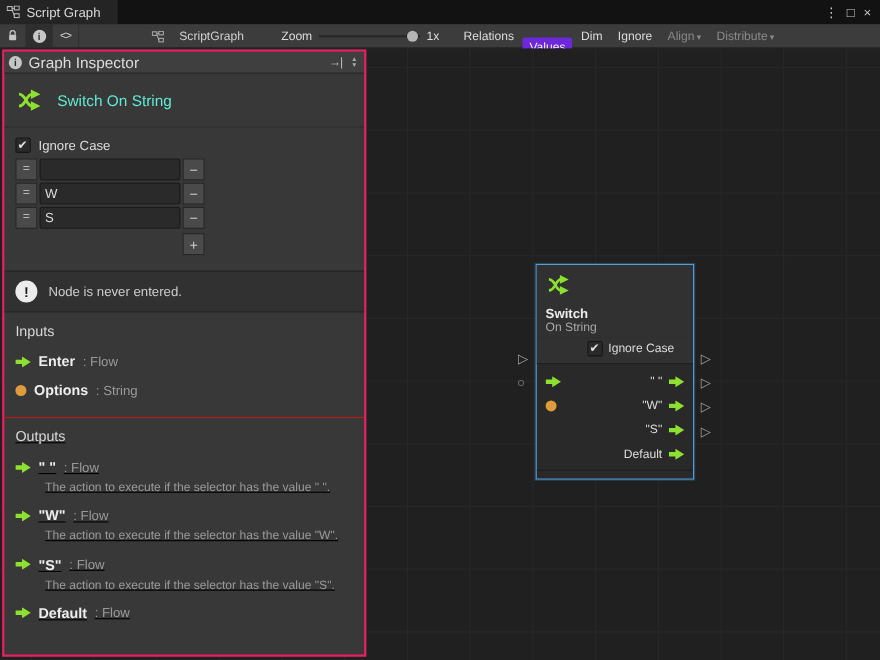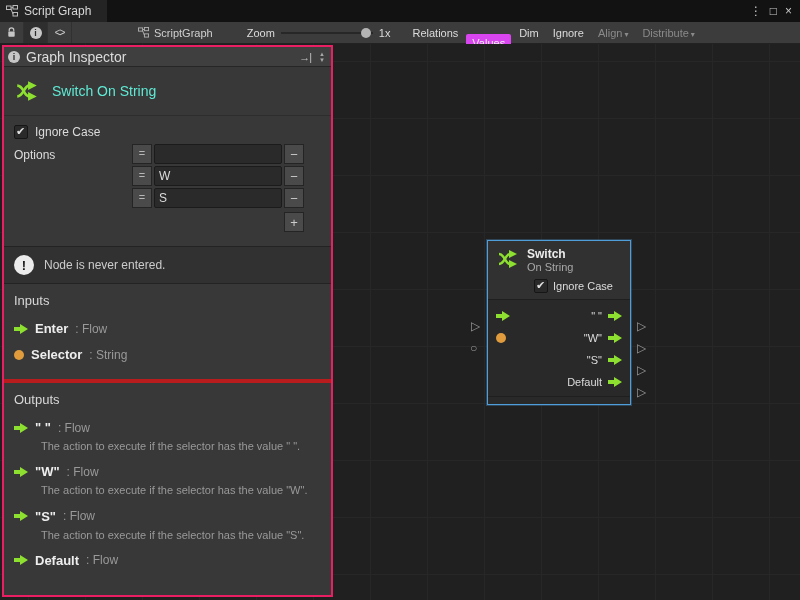--- a/index.html
+++ b/index.html
@@ -16,43 +16,43 @@
   .doc-tab-title { color:#d8d8d8; font-size:12px; }
   .title-right { margin-left:auto; display:flex; align-items:center; gap:8px; padding-right:8px; color:#c8c8c8; font-size:12px; }
   .win-btn { cursor:default; line-height:22px; }
 
   
   .toolbar { position:absolute; top:22px; left:0; right:0; height:22px; background:#3c3c3c; border-bottom:1px solid #222; display:flex; align-items:center; font-size:11px; color:#dcdcdc; }
   .tb-sq { height:21px; width:24px; display:flex; align-items:center; justify-content:center; border-right:1px solid #313131; }
   .tb-sq.pressed { background:#2e2e2e; }
   .circle-i { width:12px; height:12px; border-radius:50%; background:#c6c6c6; color:#2b2b2b; font-size:9px; font-weight:bold; display:flex; align-items:center; justify-content:center; }
   .code-glyph { font-size:10px; color:#cfcfcf; letter-spacing:-1px; }
-  .graph-name-group { display:flex; align-items:center; gap:5px; margin-left:66px; color:#d0d0d0; }
+  .graph-name-group { display:flex; align-items:flex-end; gap:14px; margin-left:66px; color:#d0d0d0; }
   .zoom-group { display:flex; align-items:center; gap:6px; margin-left:34px; }
   .slider { position:relative; width:92px; height:10px; }
   .slider-track { position:absolute; top:4px; left:0; right:0; height:2px; background:#272727; }
   .slider-handle { position:absolute; top:0; left:80px; width:10px; height:10px; border-radius:50%; background:#b4b4b4; }
   .tb-btn { padding:3px 6px; margin:0 1px; border-radius:2px; white-space:nowrap; }
-  .tb-btn.active { background:#d946ef; color:#f0f0f0;margin-top:20px; }
+  .tb-btn.active { background:#6d28d9; color:#f0f0f0;margin-top:20px; }
   .tb-btn.disabled { color:#8a8a8a; }
   .dd-arrow { font-size:8px; margin-left:2px; }
   .tb-right { margin-left:auto; display:flex; }
 
   
   .canvas {
     position:absolute; left:0; top:44px; width:800px; height:556px;
     background-color:#202020;
     background-image: linear-gradient(#272727 1px, transparent 1px), linear-gradient(90deg, #272727 1px, transparent 1px);
     background-size:57px 57px; background-position:28px 17px;
   }
 
   
   .node-wrap { position:absolute; left:487px; top:196px; width:144px; }
   .node { width:144px; background:#292929; border:1px solid #4f9eda; box-shadow:0 0 0 1px rgba(79,158,218,0.3); }
-  .node-header { background:#313131; padding:6px 8px 2px; display:flex; gap:7px; align-items:flex-start; }
+  .node-header { background:#313131; padding:6px 8px 2px; display:flex; gap:7px; align-items:flex-start;flex-direction:column; }
   .node-title { color:#ececec; font-size:12px; font-weight:bold; line-height:14px; }
   .node-sub { color:#a8a8a8; font-size:11px; line-height:13px; }
   .node-check { background:#313131; padding:3px 6px 6px 46px; display:flex; align-items:center; gap:5px; color:#dcdcdc; font-size:11px; border-bottom:1px solid #1f1f1f; }
   .node-body { padding:5px 0 3px; }
   .node-row { height:22px; position:relative; }
   .row-left { position:absolute; left:8px; top:50%; transform:translateY(-50%); display:flex; align-items:center; }
   .row-right { position:absolute; right:8px; top:50%; transform:translateY(-50%); display:flex; align-items:center; gap:6px; }
   .row-label { color:#dcdcdc; font-size:11px; }
   .node-footer { height:8px; border-top:1px solid #1f1f1f; }
   .ext-port { position:absolute; color:#9a9a9a; font-size:12px; line-height:12px; }
@@ -78,21 +78,21 @@
   .options-label { width:118px; color:#dcdcdc; font-size:12px; padding-top:4px; }
   .options-list { display:flex; flex-direction:column; gap:2px; }
   .opt-row { display:flex; gap:2px; }
   .opt-handle { width:20px; height:20px; background:#4a4a4a; border:1px solid #242424; color:#b8b8b8; font-size:11px; text-align:center; line-height:17px; }
   .opt-field { width:128px; height:20px; background:#2a2a2a; border:1px solid #1b1b1b; border-radius:2px; color:#dcdcdc; font-size:12px; padding:0 4px; font-family:"Liberation Sans", sans-serif; }
   .mini-btn { width:20px; height:20px; background:#4a4a4a; border:1px solid #242424; color:#cccccc; font-size:13px; line-height:15px; padding:0; text-align:center; font-family:"Liberation Sans", sans-serif; }
   .opt-plus-row { display:flex; justify-content:flex-end; margin-top:2px; }
   .warning { flex:none; margin-top:10px; display:flex; align-items:center; gap:10px; background:#313131; border-top:1px solid #232323; border-bottom:1px solid #232323; padding:8px 10px; color:#cccccc; font-size:12px; }
   .warn-icon { width:20px; height:20px; border-radius:50%; background:#ececec; color:#1a1a1a; font-weight:bold; font-size:13px; display:flex; align-items:center; justify-content:center; flex:none; }
   .ports-section { flex:none; padding:9px 10px 2px; }
-  .ports-section.outputs { border-top:4px solid #b91c1c; margin-top:4px; }
+  .ports-section.outputs { border-top:1px solid #b91c1c; margin-top:4px;text-decoration:underline; }
   .ports-header { color:#d8d8d8; font-size:13px; margin-bottom:13px; }
   .port-row { display:flex; align-items:center; gap:7px; margin-bottom:11px; }
   .port-row .port-name { color:#eeeeee; font-weight:bold; font-size:13px; }
   .port-row .port-type { color:#999999; font-size:12px; }
   .port-desc { color:#999999; font-size:11px; line-height:1.3; margin:-7px 0 11px 27px; }
   .insp-rest { flex:1; }
 </style>
 </head>
 <body>
 
@@ -258,21 +258,20 @@
     </svg>
     <span class="insp-node-title-text">Switch On String</span>
   </div>
 
   <div class="insp-fields">
     <div class="check-row">
       <input type="checkbox" checked="" style="">
       <span>Ignore Case</span>
     </div>
     <div class="options-grid">
-      <div class="options-label">Options</div>
       <div class="options-list">
         <div class="opt-row">
           <div class="opt-handle">=</div>
           <input class="opt-field" value="" style="">
           <button class="mini-btn">−</button>
         </div>
         <div class="opt-row">
           <div class="opt-handle">=</div>
           <input class="opt-field" value="W" style="">
           <button class="mini-btn">−</button>
@@ -300,21 +299,21 @@
       <span class="flow-arrow">
         <svg width="14" height="10" viewBox="0 0 14 10">
             <path d="M0 3 h6 V0 l8 5 -8 5 V7 H0 Z" fill="#8ee030"></path>
           </svg>
       </span>
       <span class="port-name">Enter</span>
       <span class="port-type">: Flow</span>
     </div>
     <div class="port-row">
       <span class="value-dot"></span>
-      <span class="port-name">Selector</span>
+      <span class="port-name">Options</span>
       <span class="port-type">: String</span>
     </div>
   </div>
 
   <div class="ports-section outputs">
     <div class="ports-header">Outputs</div>
 
     <div class="port-row">
       <span class="flow-arrow">
         <svg width="14" height="10" viewBox="0 0 14 10">

